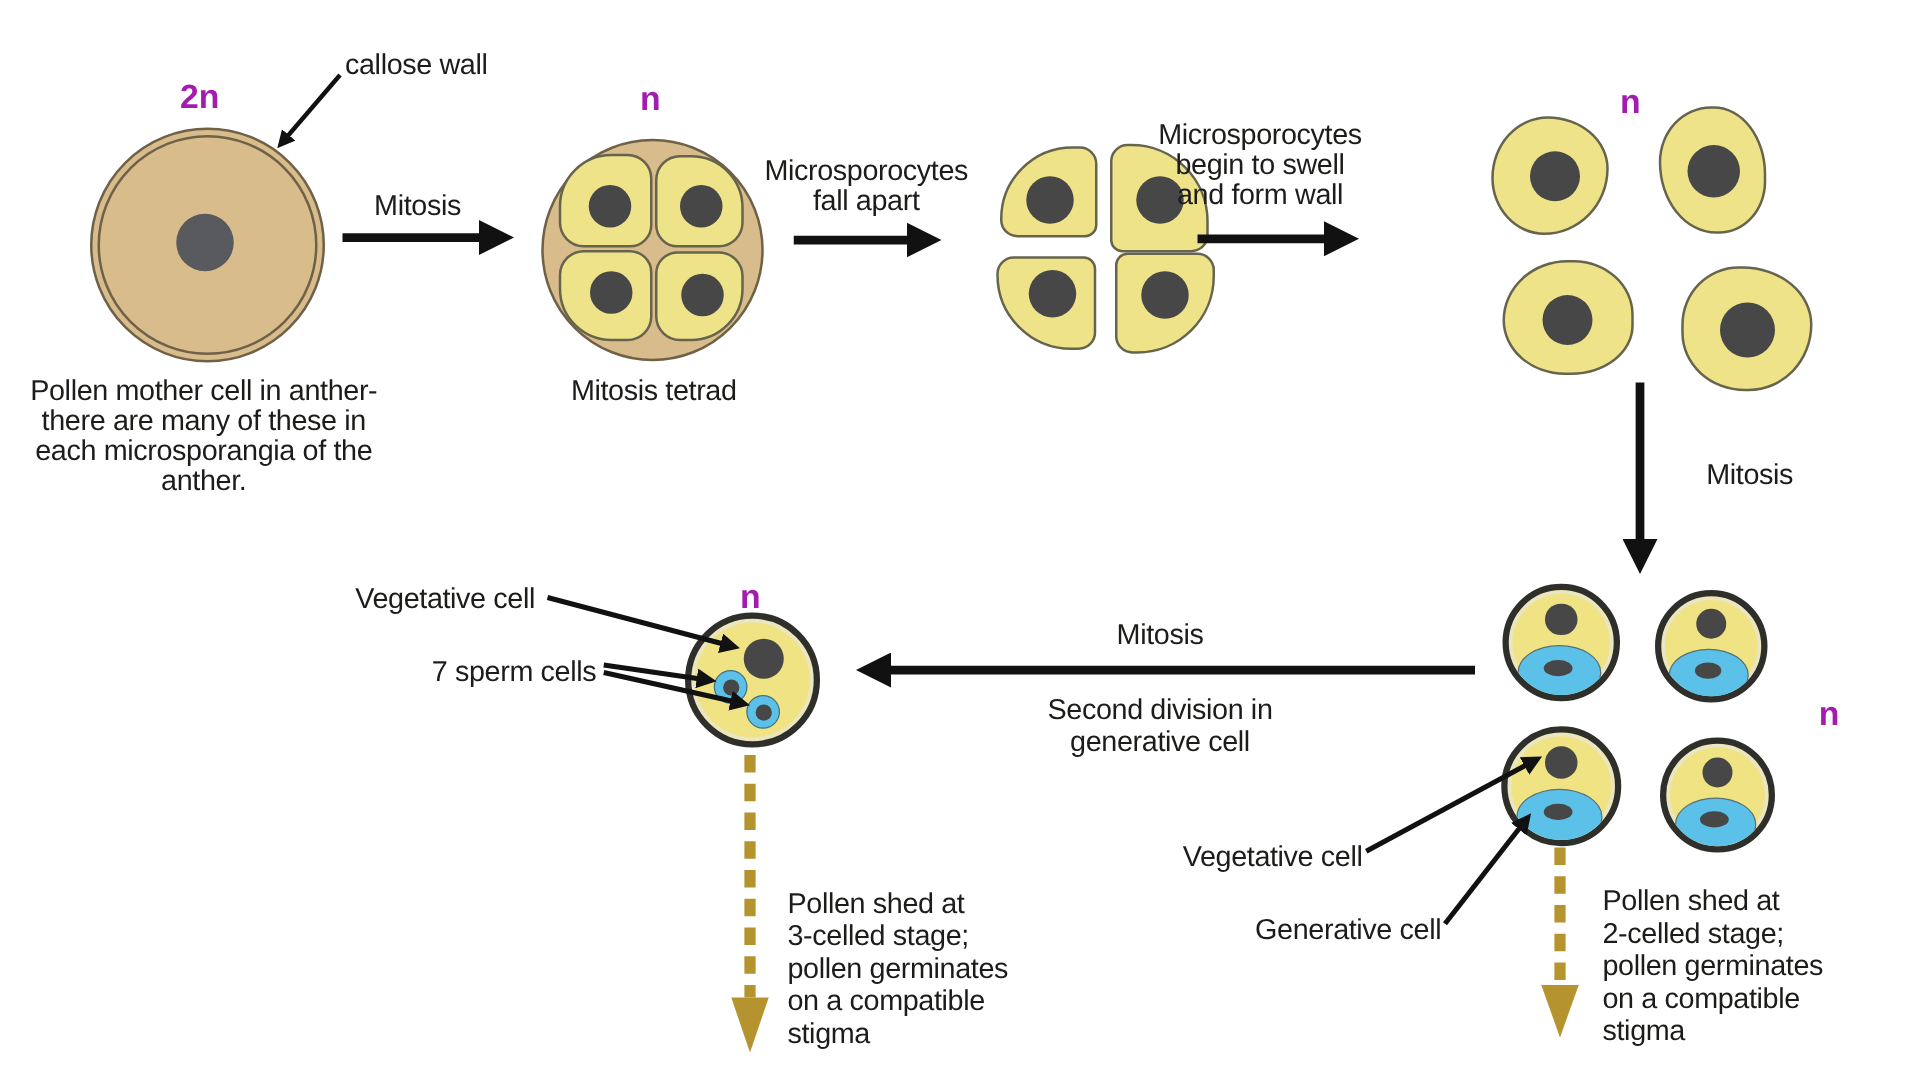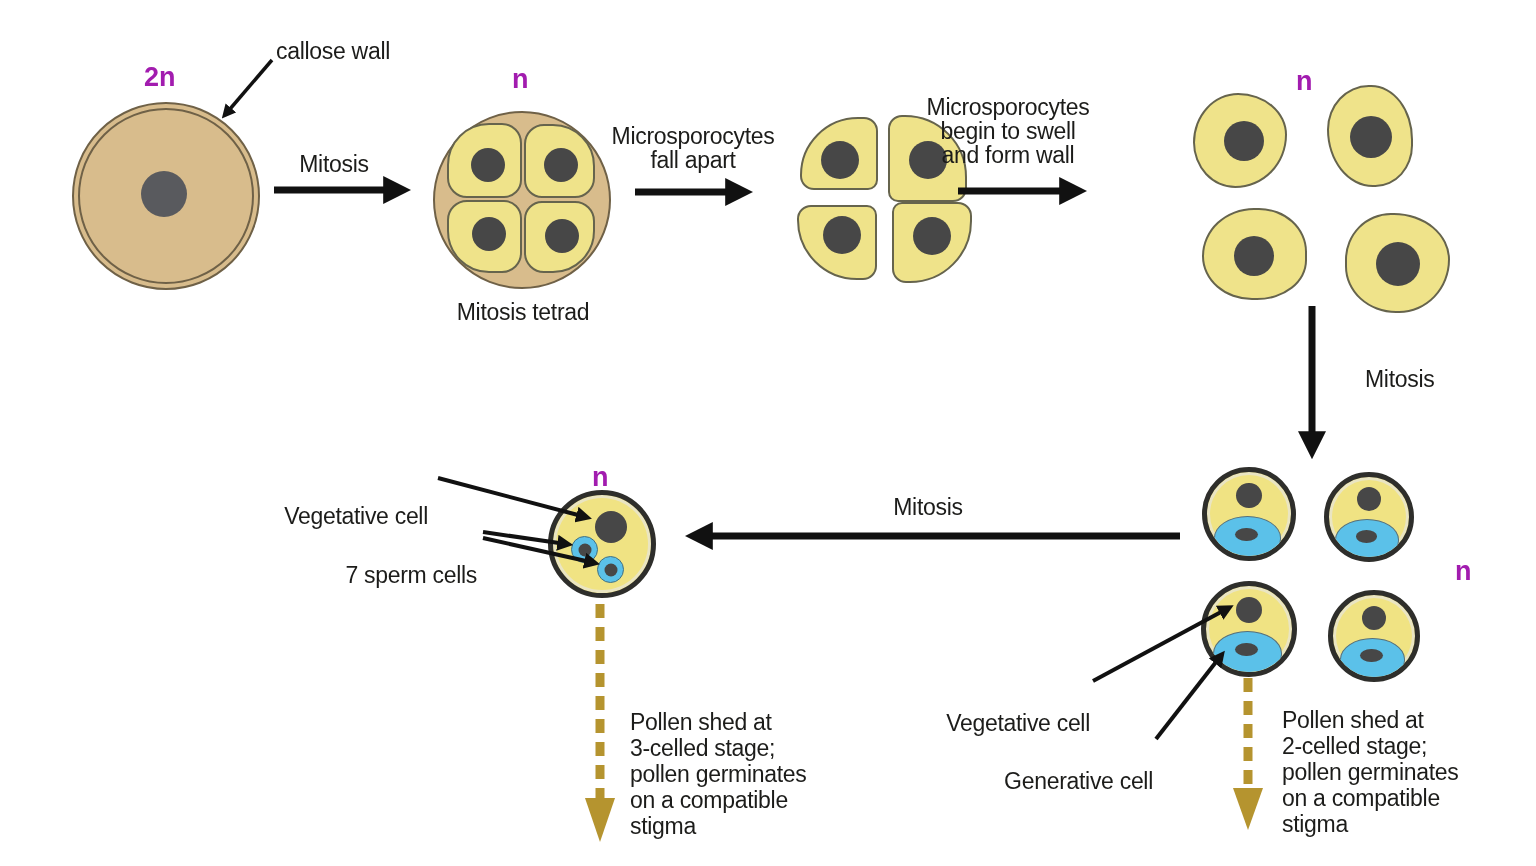--- a/index.html
+++ b/index.html
@@ -5,21 +5,21 @@
   html,body{margin:0;padding:0;background:#ffffff;}
   .canvas{
     position:relative;width:1472px;height:866px;background:#ffffff;overflow:hidden;
     font-family:"Liberation Sans","DejaVu Sans",sans-serif;color:#1c1c1a;
   }
   .lbl{
     position:absolute;font-size:23px;line-height:26px;letter-spacing:-0.3px;
     white-space:pre-line;color:#1c1c1a;
   }
   .lbl-c{transform:translateX(-50%);text-align:center;}
-  .lbl-r{transform:translateX(-100%);text-align:right;margin-top:38px;}
+  .lbl-r{transform:translateX(-100%);text-align:right;}
   .ploidy{position:absolute;font-size:27px;font-weight:bold;color:#a21caf;letter-spacing:0;}
   .tight{line-height:24px;}
   .cell{position:absolute;box-sizing:border-box;background:#EFE38A;border:2px solid #66644D;}
   .tan{background:#D8BC8C;border:2px solid #6F6147;border-radius:50%;}
   .nuc{position:absolute;background:#474747;border-radius:50%;}
   .grain2,.grain3{
     position:absolute;box-sizing:border-box;background:#F0E383;border:5px solid #2E2E2B;
     border-radius:50%;box-shadow:inset 0 0 0 3px #EAE5C2;overflow:hidden;
   }
   .blue-lobe{
@@ -140,35 +140,41 @@
     </g>
     <g>
       <line x1="1248" y1="678" x2="1248" y2="788" stroke="#B5942F" stroke-width="9" stroke-dasharray="14 9"></line>
       <polygon points="1233,788 1263,788 1248,830" fill="#B5942F"></polygon>
     </g>
   </svg>
 
   <div class="lbl" style="left:276px;top:38px;">callose wall</div>
   <div class="ploidy" style="left:144px;top:62px;">2n</div>
   <div class="lbl lbl-c" style="left:334px;top:151px;">Mitosis</div>
+  <div class="lbl lbl-c tight" style="left:163px;top:300px;">Pollen mother cell in anther-
+there are many of these in
+each microsporangia of the
+anther.</div>
 
   <div class="ploidy" style="left:512px;top:64px;">n</div>
   <div class="lbl lbl-c" style="left:523px;top:299px;">Mitosis tetrad</div>
 
   <div class="lbl lbl-c tight" style="left:693px;top:124px;">Microsporocytes
 fall apart</div>
   <div class="lbl lbl-c tight" style="left:1008px;top:95px;">Microsporocytes
 begin to swell
 and form wall</div>
   <div class="ploidy" style="left:1296px;top:66px;">n</div>
 
   <div class="lbl" style="left:1365px;top:366px;">Mitosis</div>
 
   <div class="ploidy" style="left:1455px;top:556px;">n</div>
   <div class="lbl lbl-c" style="left:928px;top:494px;">Mitosis</div>
+  <div class="lbl lbl-c" style="left:928px;top:554px;">Second division in
+generative cell</div>
 
   <div class="lbl lbl-r" style="left:428px;top:465px;">Vegetative cell</div>
   <div class="lbl lbl-r" style="left:477px;top:524px;">7 sperm cells</div>
   <div class="ploidy" style="left:592px;top:462px;">n</div>
   <div class="lbl" style="left:630px;top:709px;">Pollen shed at
 3-celled stage;
 pollen germinates
 on a compatible
 stigma</div>
 

